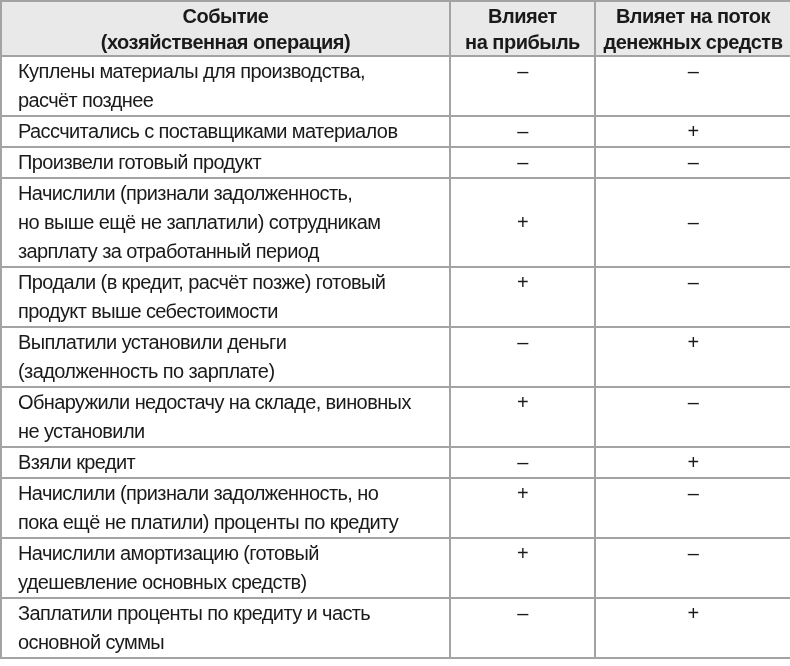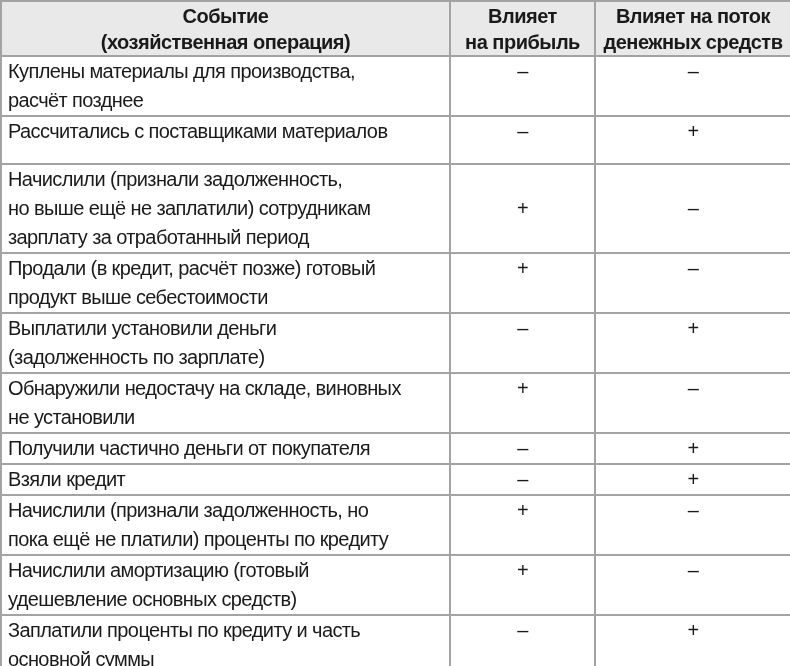--- a/index.html
+++ b/index.html
@@ -25,21 +25,21 @@
     background: #e9e9e9;
     font-weight: bold;
     text-align: center;
     height: 53px;
     line-height: 26px;
     letter-spacing: -0.5px;
   }
   td { vertical-align: top; }
   td.val { text-align: center; }
   tr.mid td.val { vertical-align: middle; }
-  td.event { padding-left: 6px; }
+  td.event { padding-left: 16px; }
 </style>
 </head>
 <body>
 
 <table>
   <colgroup>
       <col class="c1">
       <col class="c2">
       <col class="c3">
     </colgroup>
@@ -49,49 +49,49 @@
       <th><span>Влияет</span><br><span>на прибыль</span></th>
       <th><span>Влияет на поток</span><br><span>денежных средств</span></th>
     </tr>
   </thead>
   <tbody>
     <tr style="height:57px">
       <td class="event"><span>Куплены материалы для производства,</span><br><span>расчёт позднее</span></td>
       <td class="val">–</td>
       <td class="val">–</td>
     </tr>
-    <tr style="height:48px">
+    <tr style="height:31px">
       <td class="event"><span>Рассчитались с поставщиками материалов</span></td>
       <td class="val">–</td>
       <td class="val">+</td>
+    </tr>
+    <tr style="height:30px">
+      <td class="event"><span>Произвели готовый продукт</span></td>
+      <td class="val">–</td>
+      <td class="val">–</td>
     </tr>
     <tr class="mid" style="height:87px">
       <td class="event"><span>Начислили (признали задолженность,</span><br><span>но выше ещё не заплатили) сотрудникам</span><br><span>зарплату за отработанный период</span></td>
       <td class="val">+</td>
       <td class="val">–</td>
     </tr>
     <tr style="height:57px">
       <td class="event"><span>Продали (в кредит, расчёт позже) готовый</span><br><span>продукт выше себестоимости</span></td>
       <td class="val">+</td>
       <td class="val">–</td>
     </tr>
     <tr style="height:58px">
       <td class="event"><span>Выплатили установили деньги</span><br><span>(задолженность по зарплате)</span></td>
       <td class="val">–</td>
       <td class="val">+</td>
     </tr>
     <tr style="height:58px">
       <td class="event"><span>Обнаружили недостачу на складе, виновных</span><br><span>не установили</span></td>
       <td class="val">+</td>
       <td class="val">–</td>
-    </tr>
-    <tr style="height:30px">
-      <td class="event"><span>Получили частично деньги от покупателя</span></td>
-      <td class="val">–</td>
-      <td class="val">+</td>
     </tr>
     <tr style="height:30px">
       <td class="event"><span>Взяли кредит</span></td>
       <td class="val">–</td>
       <td class="val">+</td>
     </tr>
     <tr style="height:58px">
       <td class="event"><span>Начислили (признали задолженность, но</span><br><span>пока ещё не платили) проценты по кредиту</span></td>
       <td class="val">+</td>
       <td class="val">–</td>

